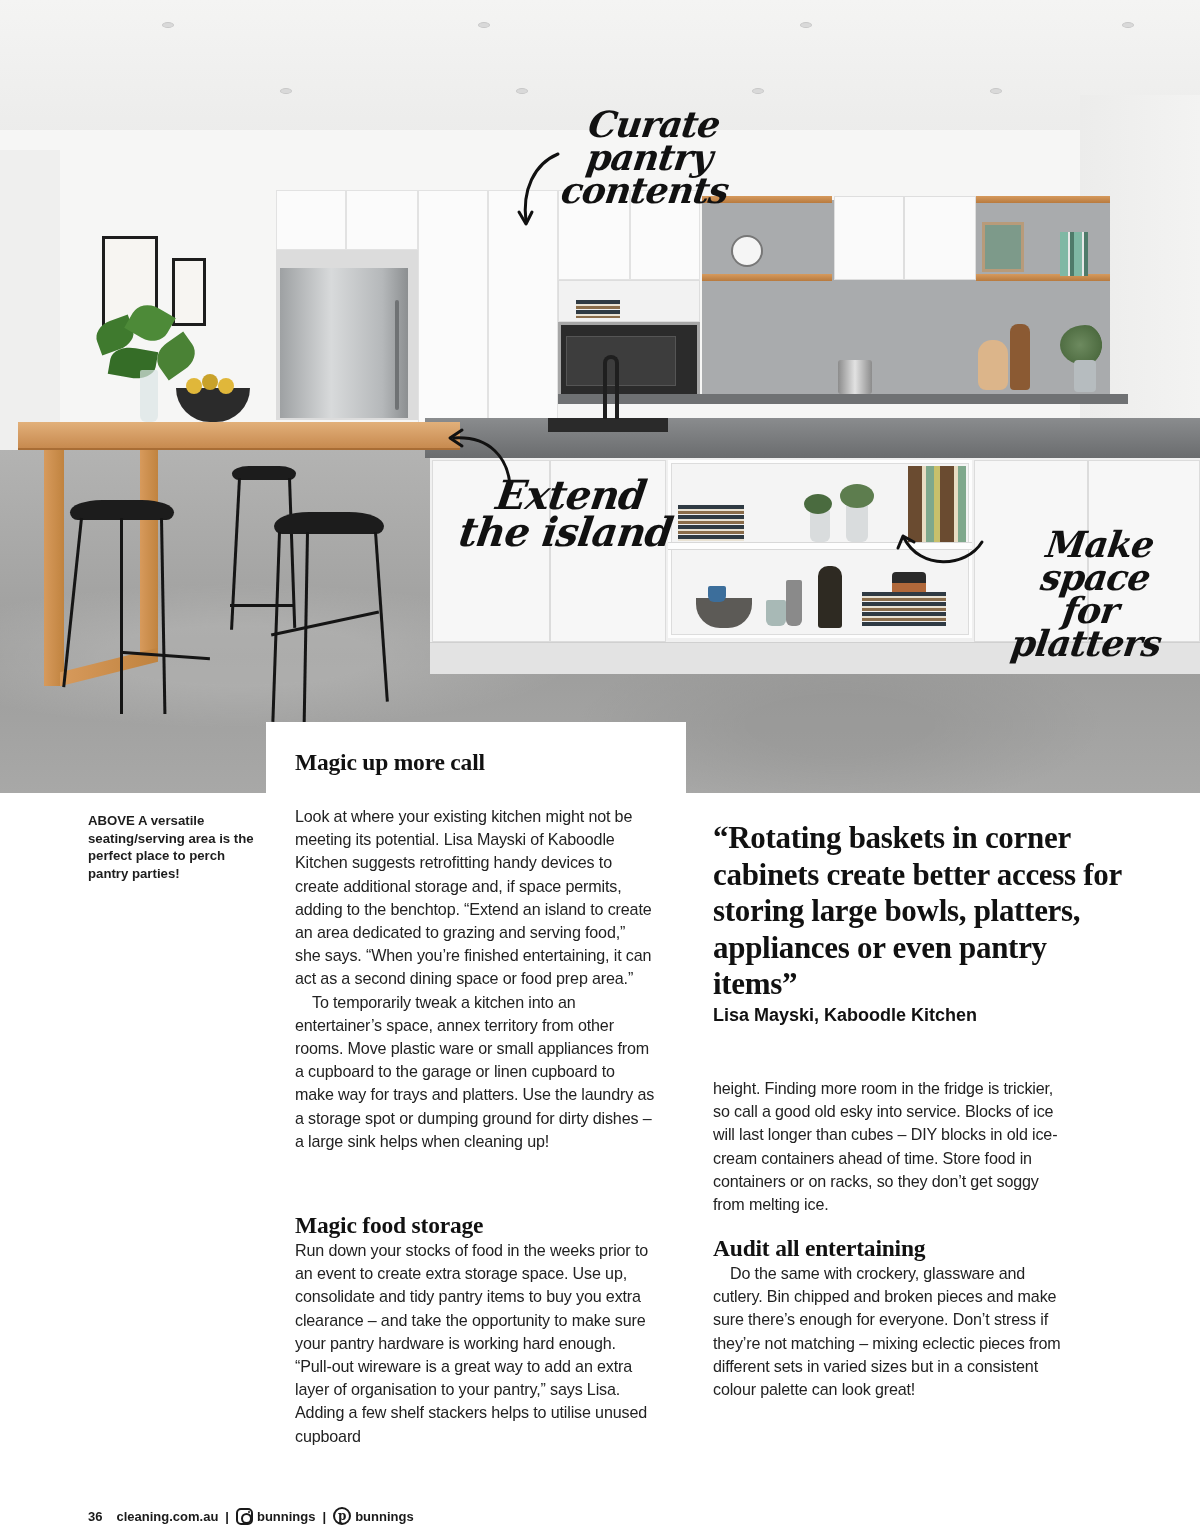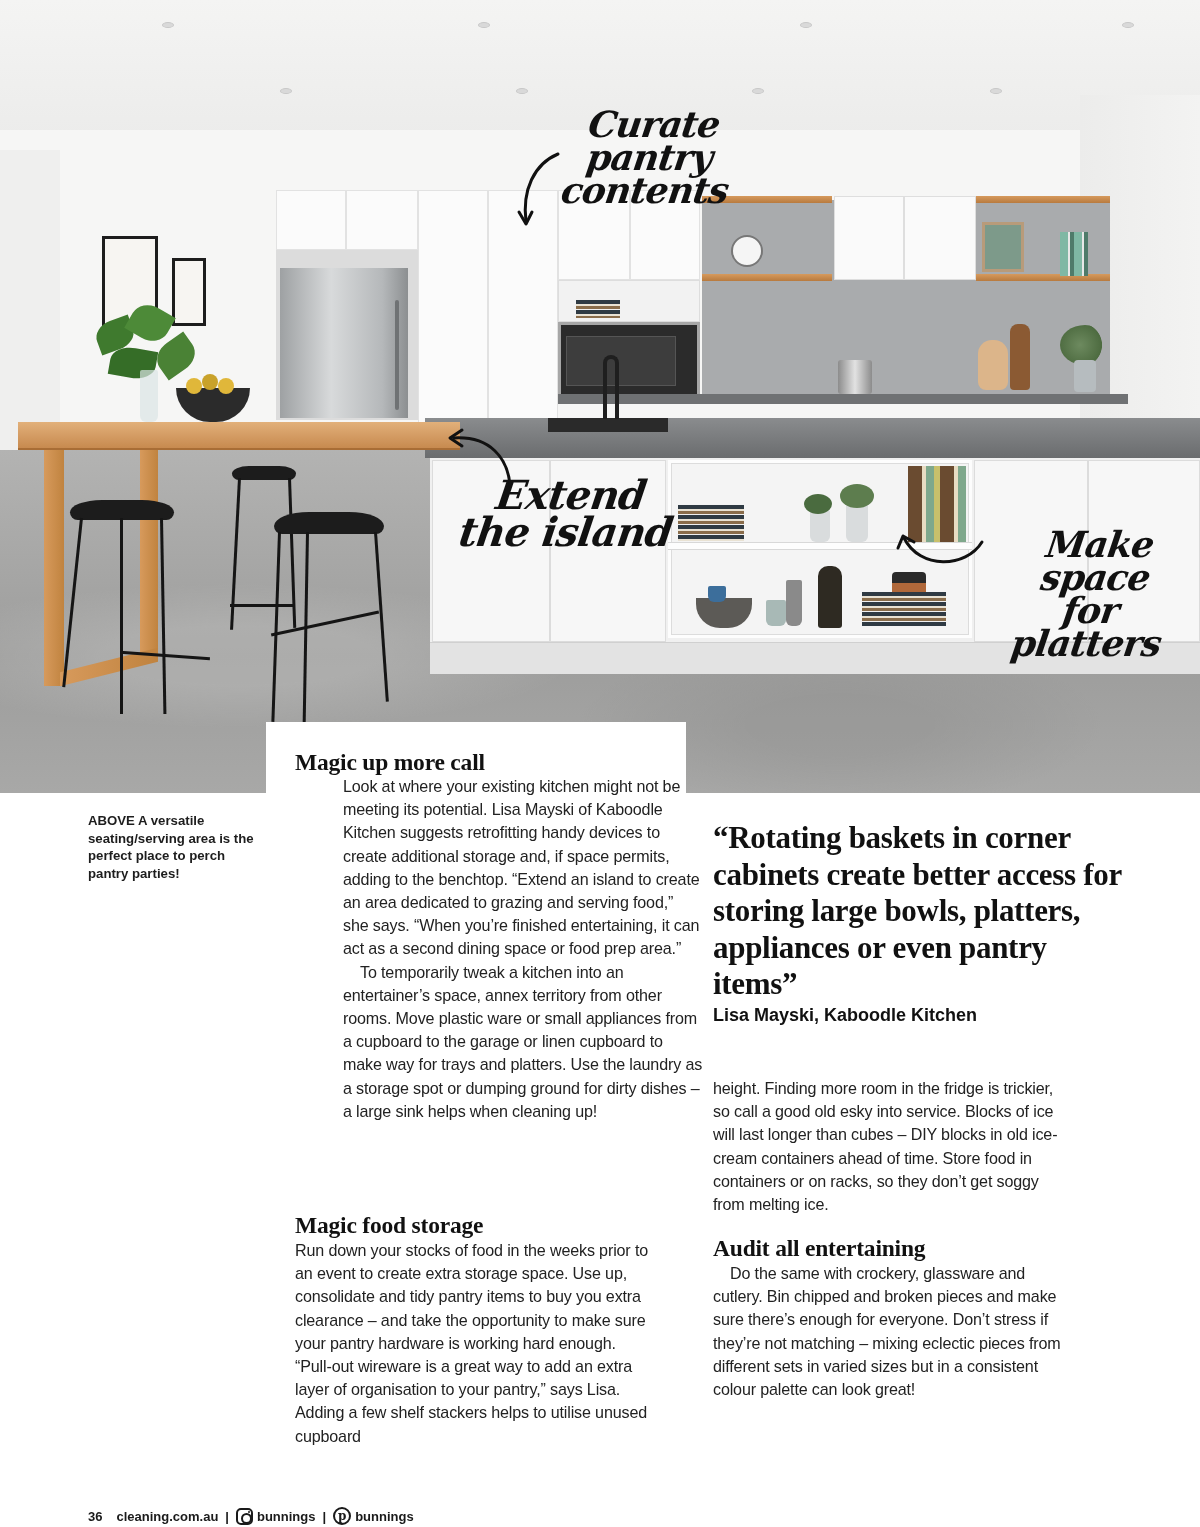--- a/index.html
+++ b/index.html
@@ -86,21 +86,21 @@
   .hand-curate { left: 566px; top: 108px; font-size: 36px; text-align: center; }
   .hand-island { left: 462px; top: 477px; font-size: 40px; text-align: center; }
   .hand-platters { left: 986px; top: 528px; font-size: 36px; text-align: center; }
   .arrow-svg { position: absolute; overflow: visible; }
 
   
   .content-box { position: absolute; left: 266px; top: 722px; width: 420px; height: 72px; background: #ffffff; }
   .caption { position: absolute; left: 88px; top: 812px; width: 170px; font-size: 13.2px; line-height: 17.5px; font-weight: bold; color: #1d1d1d; }
 
   .col { position: absolute; width: 360px; font-size: 16.1px; line-height: 23.2px; color: #222; letter-spacing: -0.15px; }
-  .col-left { left: 295px; top: 775px; margin-left: 48px; }
+  .col-left { left: 295px; top: 805px; }
   .col-right { left: 713px; top: 1077px; }
   .col p { margin: 0; }
   .col p.indent { text-indent: 17px; }
   .subhead { font-family: "Liberation Serif", serif; font-weight: bold; font-size: 23.5px; line-height: 26px; color: #111; letter-spacing: -0.2px; }
   .sh-magic { position: absolute; left: 295px; top: 749px; }
   .sh-sort { position: absolute; left: 295px; top: 1212px; }
   .sh-audit { position: absolute; left: 713px; top: 1235px; }
   .col-sort { left: 295px; top: 1239px; }
   .col-audit { left: 713px; top: 1262px; }
 

